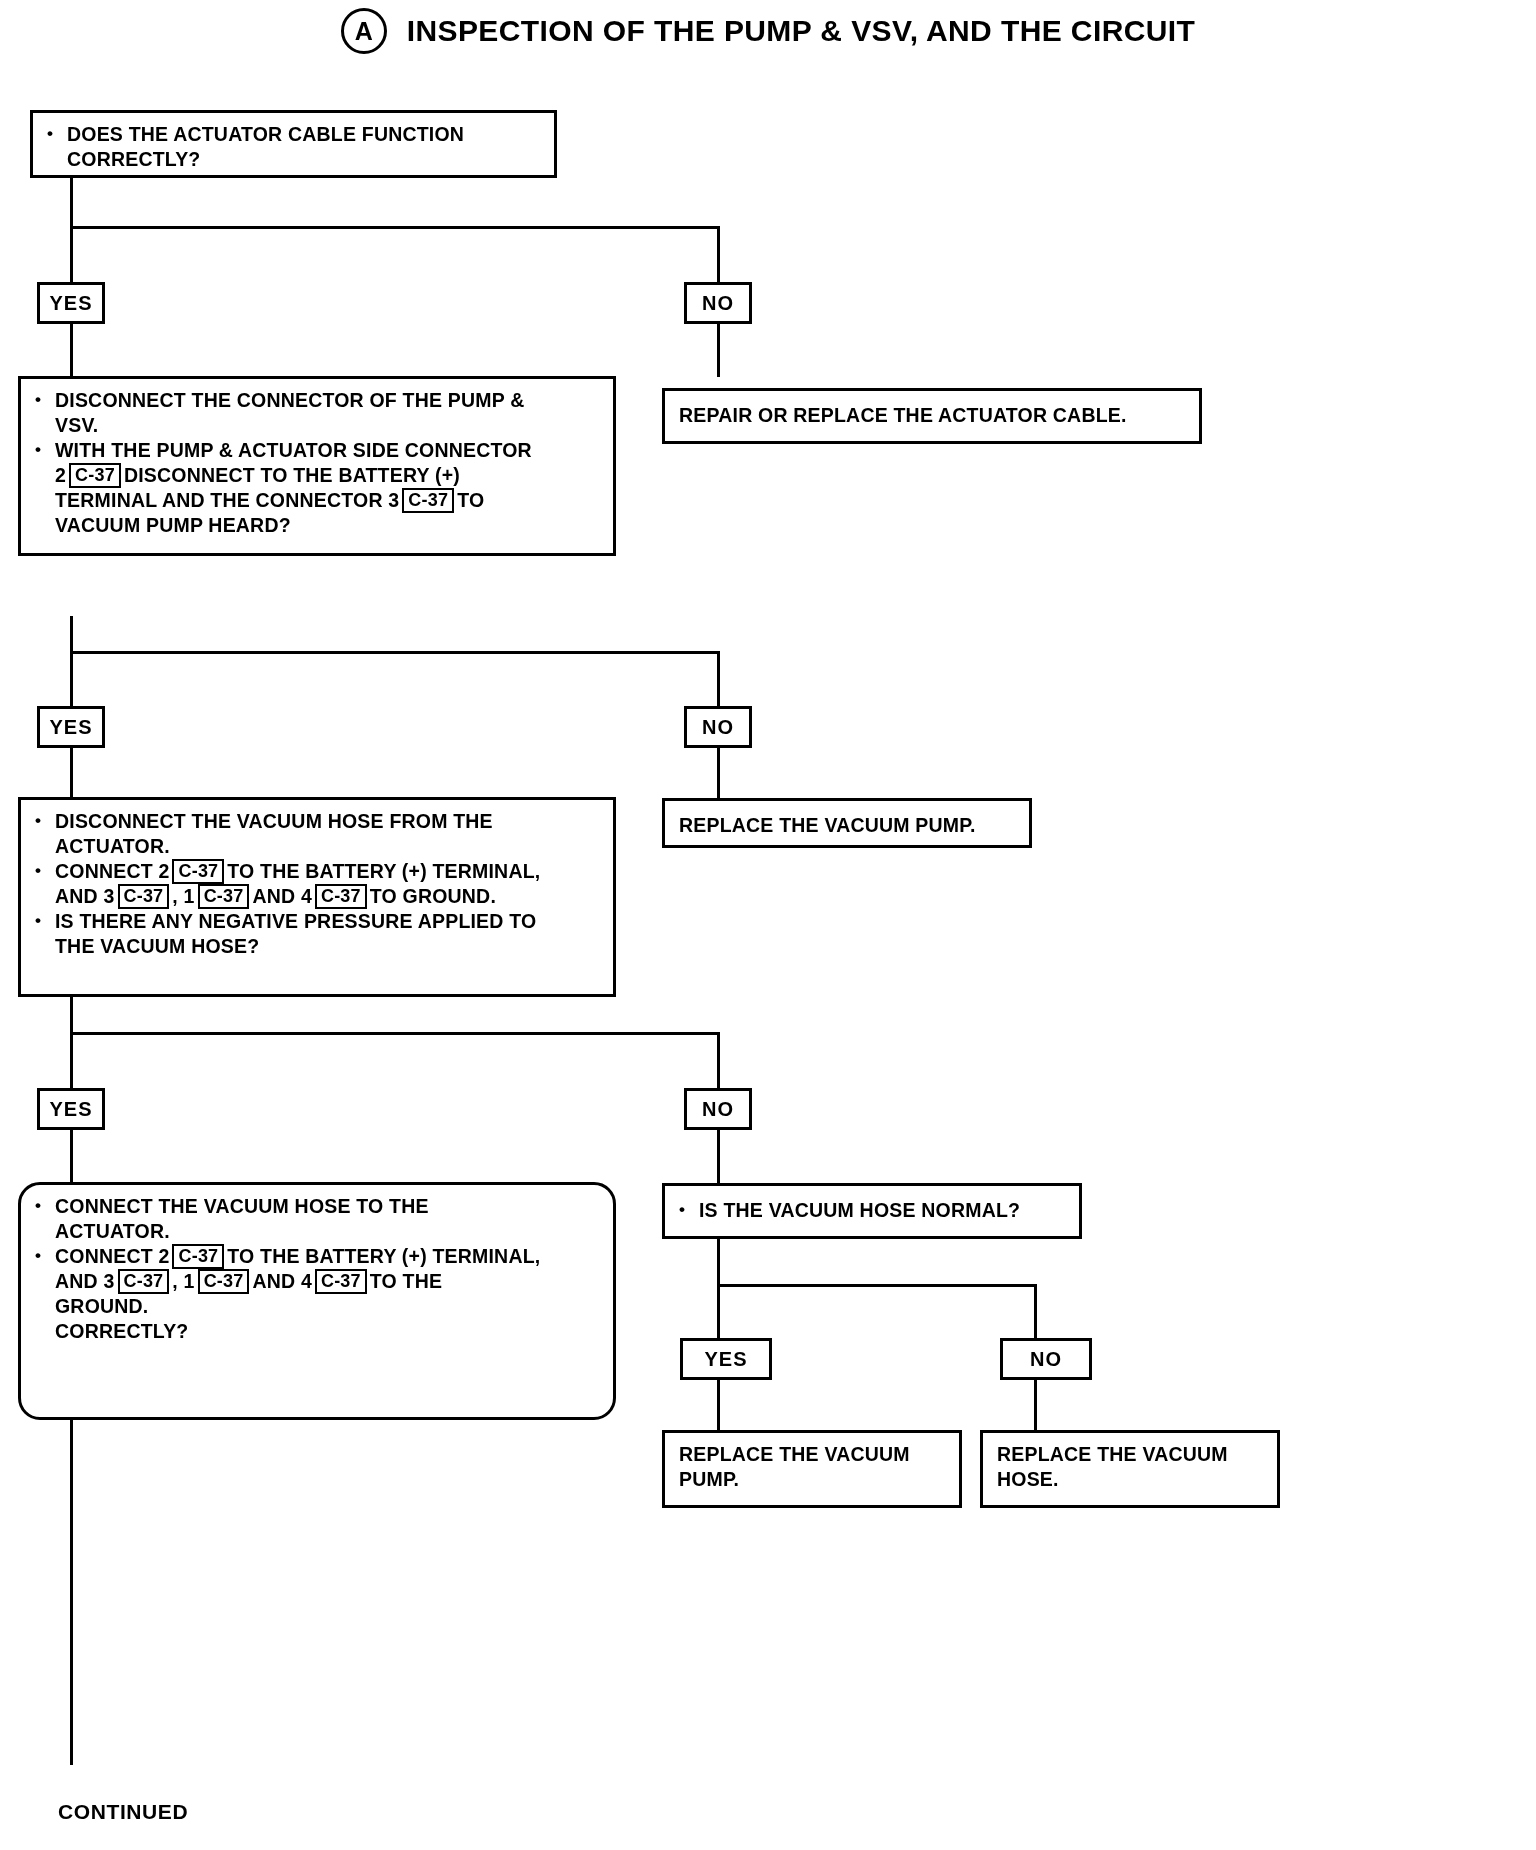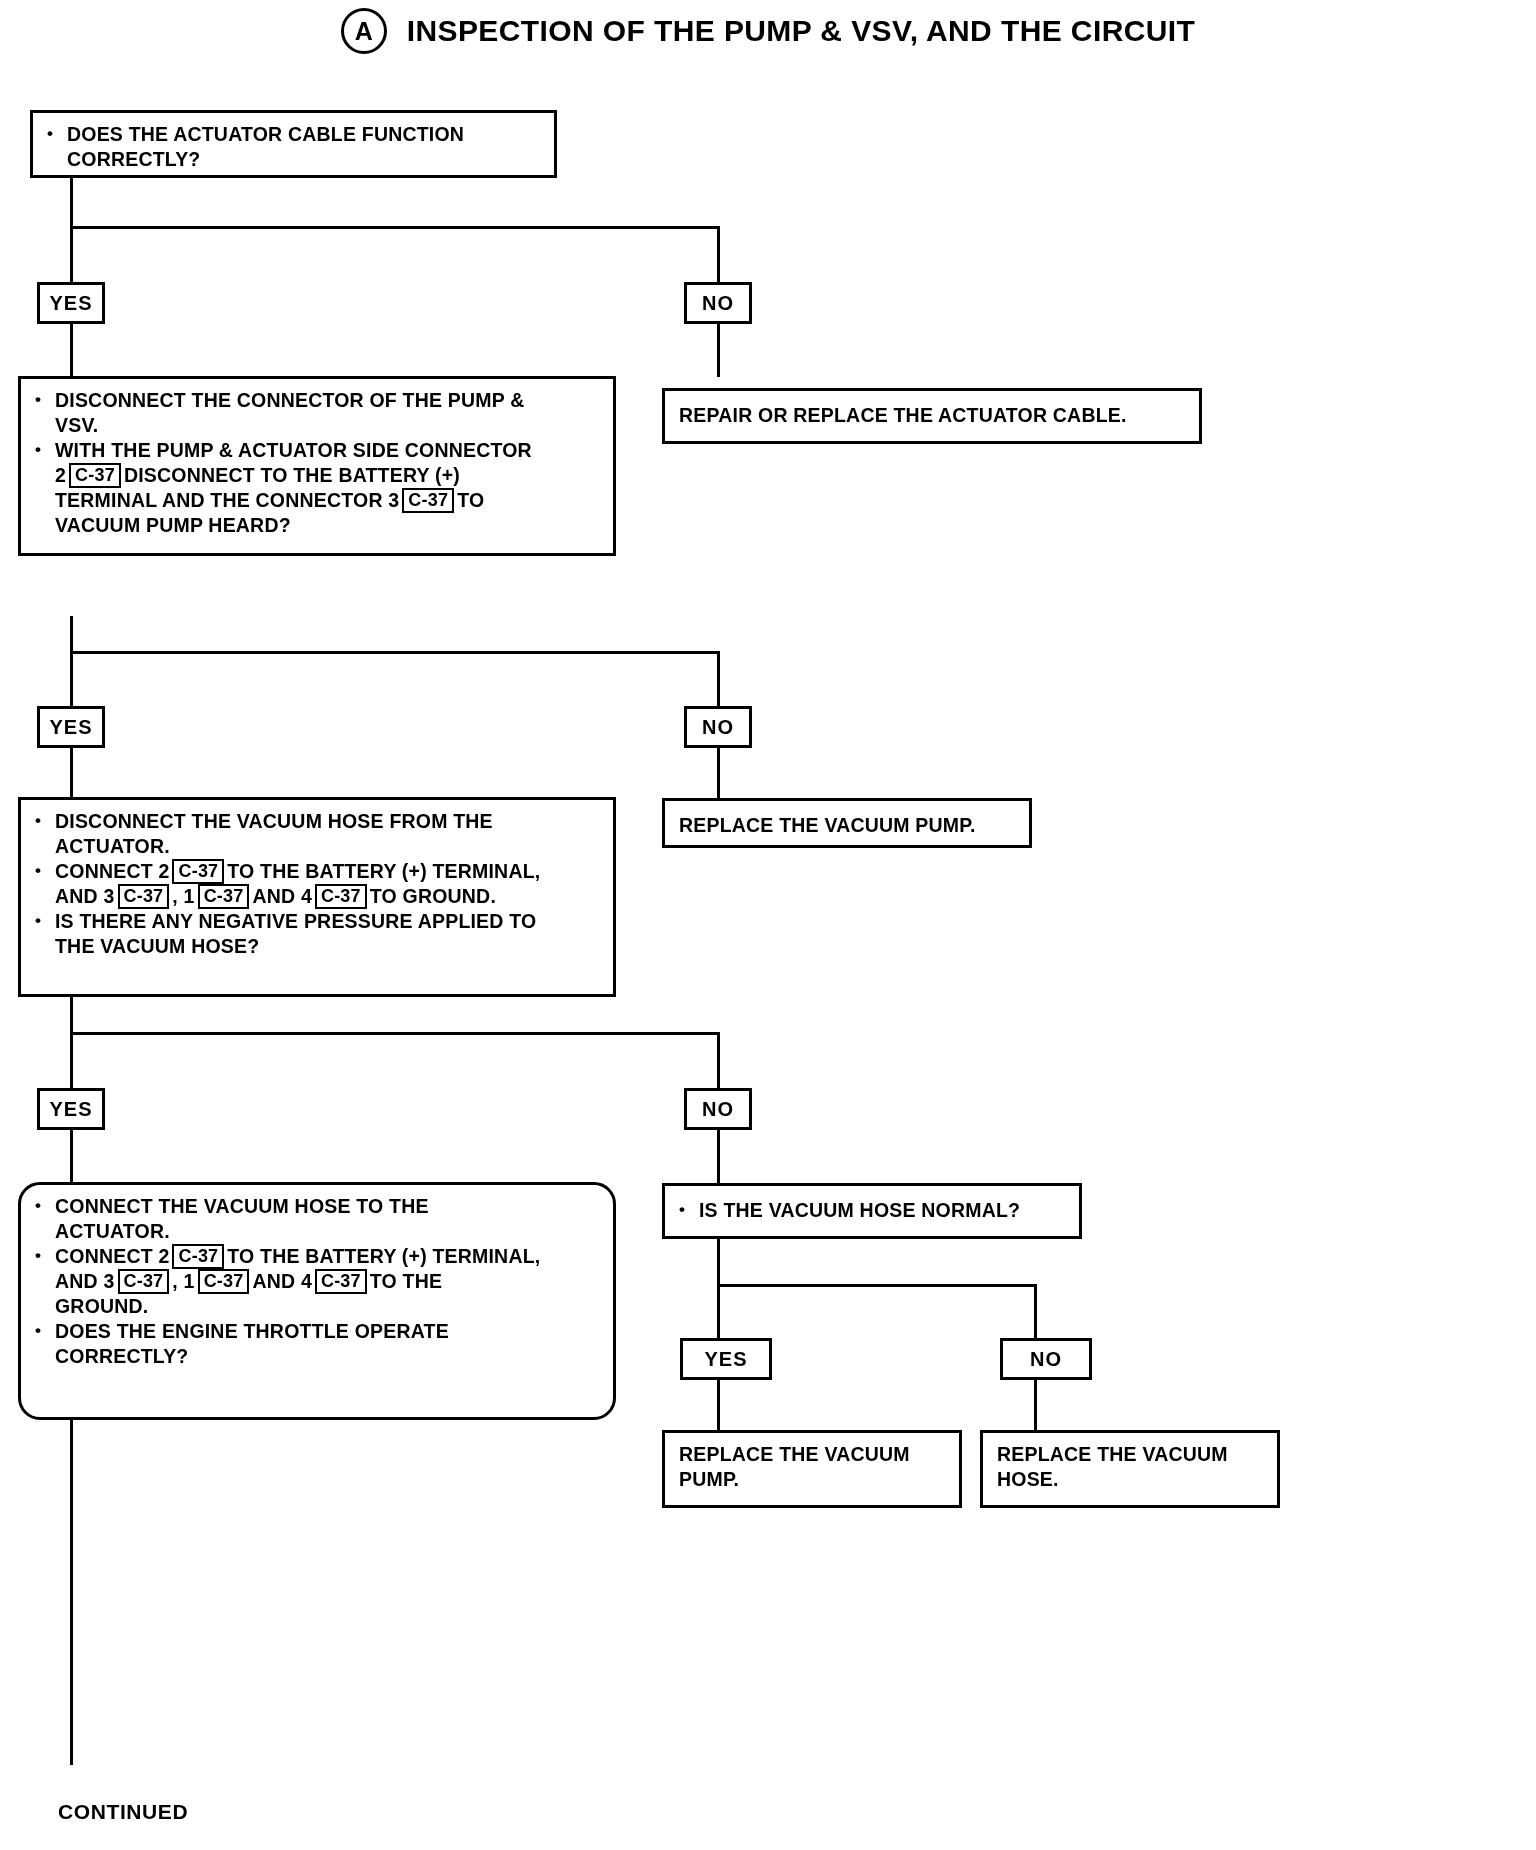--- a/index.html
+++ b/index.html
@@ -218,21 +218,20 @@
   <div class="lines">
     <span class="bullet-line">CONNECT THE VACUUM HOSE TO THE</span>
     <span class="cont-line">ACTUATOR.</span>
     <span class="bullet-line">
       <span>CONNECT 2</span><span class="tag">C-37</span><span>TO THE BATTERY (+) TERMINAL,</span>
     </span>
     <span class="cont-line">
       <span>AND 3</span><span class="tag">C-37</span><span>, 1</span><span class="tag">C-37</span><span>AND 4</span><span class="tag">C-37</span><span>TO THE</span>
     </span>
     <span class="cont-line">GROUND.</span>
-    <span class="bullet-line">DOES THE ENGINE THROTTLE OPERATE</span>
     <span class="cont-line">CORRECTLY?</span>
   </div>
 </div>
 
 <div class="node" style="left:662px; top:1183px; width:420px; height:56px;">
   <div class="lines" style="padding-top:12px;">
     <span class="bullet-line">IS THE VACUUM HOSE NORMAL?</span>
   </div>
 </div>
 

